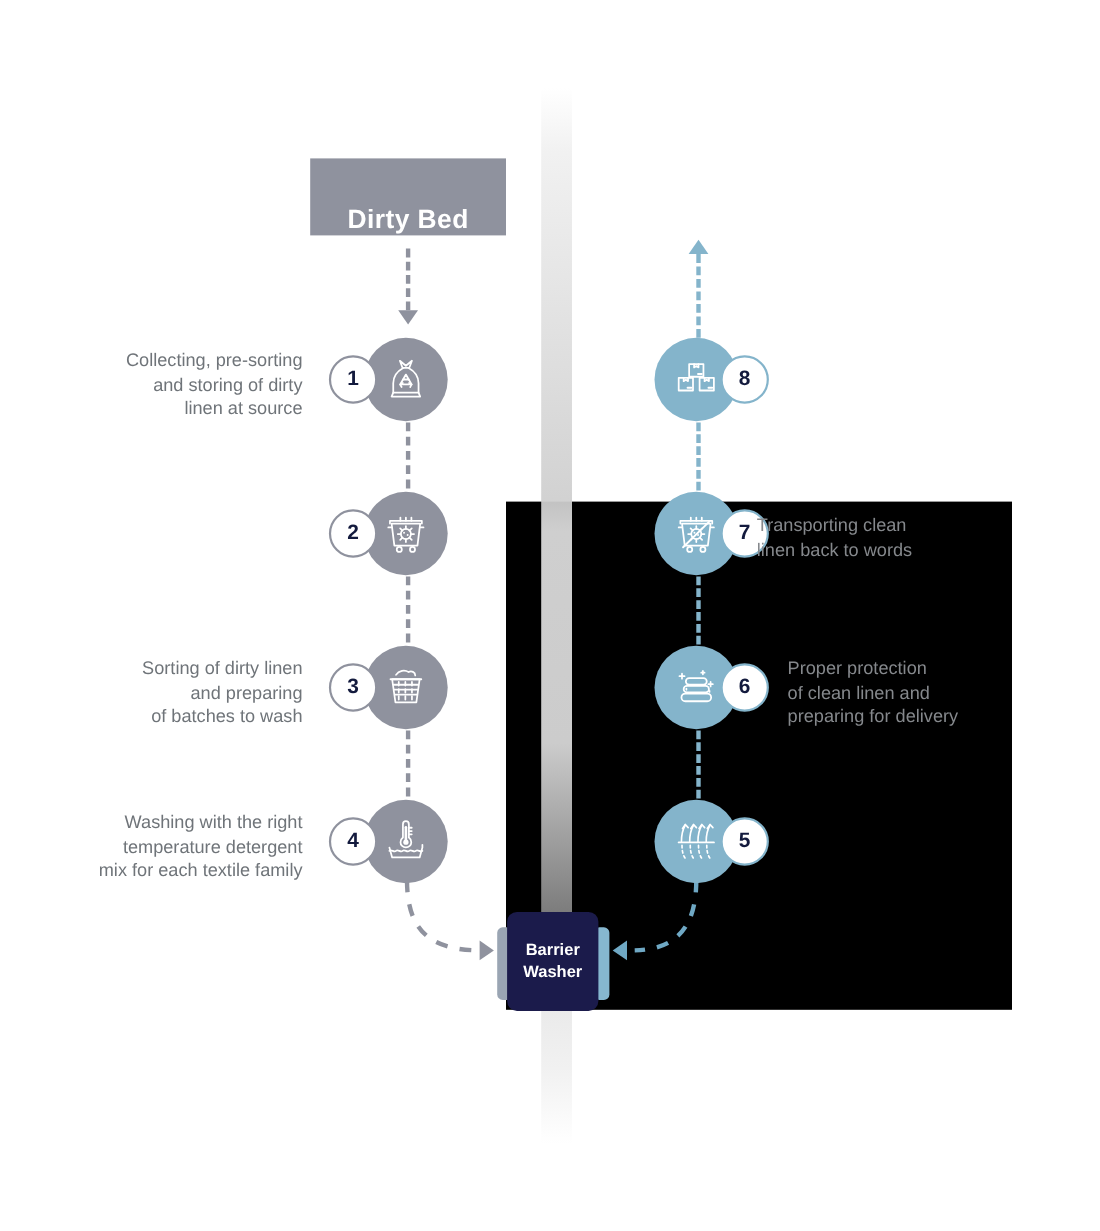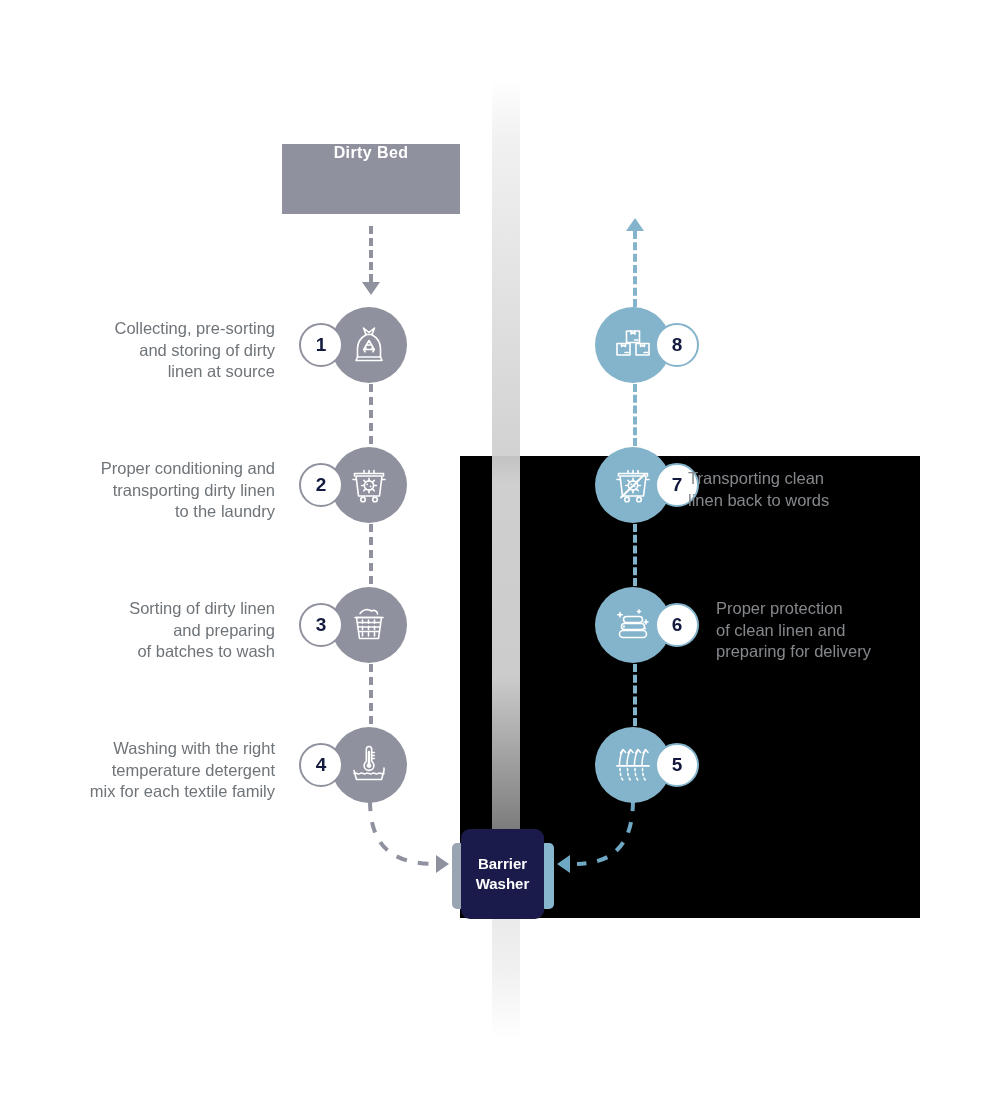--- a/index.html
+++ b/index.html
@@ -23,22 +23,22 @@
   }
 
   
   #black-panel{
     position:absolute;left:460px;top:456px;width:460px;height:462px;
     background:#000000;
   }
 
   
   .banner{
-    position:absolute;display:flex;align-items:flex-start;justify-content:center;
-    color:#ffffff;font-weight:bold;font-size:16px;letter-spacing:.4px;
+    position:absolute;display:flex;align-items:flex-end;justify-content:center;
+    color:#ffffff;font-weight:bold;font-size:24px;letter-spacing:.4px;
   }
   #banner-dirty{left:282px;top:144px;width:178px;height:70px;background:#8f929e;}
   #banner-clean{left:545px;top:144px;width:178px;height:70px;background:#84b4cb;}
 
   
   .vdash{position:absolute;width:0;border-left:4px dashed #8f929e;}
   .vdash.blue{border-left-color:#84b4cb;}
 
   .tri{position:absolute;width:0;height:0;}
   .tri.down{border-left:9px solid transparent;border-right:9px solid transparent;border-top:13px solid #8f929e;}
@@ -137,23 +137,20 @@
         <circle cx="19.3" cy="20.3" r="0.9" fill="#ffffff" stroke="none"></circle>
         <circle cx="22.6" cy="22.4" r="0.9" fill="#ffffff" stroke="none"></circle>
         <path d="M21 16.9 L21 14.2 M21 26.1 L21 28.8 M16.4 21.5 L13.6 21.5 M25.6 21.5 L28.4 21.5
                  M17.8 18.3 L15.8 16.3 M24.2 24.7 L26.3 26.8 M24.2 18.3 L26.3 16.3 M17.8 24.7 L15.8 26.8"></path>
       </g>
     </svg>
   </div>
   <div class="badge gray" style="left:299px;top:463px;">
     <span>2</span>
   </div>
-  <div class="caption right-align" style="left:50px;top:458px;width:225px;">Proper conditioning and
-transporting dirty linen
-to the laundry</div>
 
   <div class="node gray" style="left:331px;top:587px;">
     <svg width="42" height="42" viewBox="0 0 42 42">
       <g fill="none" stroke="#ffffff" stroke-width="1.6" stroke-linejoin="round" stroke-linecap="round">
         <path d="M12 9.5 C14.5 5.5 20 4.5 23.5 7 C26 5.5 29.5 7 29.5 10"></path>
         <path d="M8.5 13.5 L33.5 13.5 L30.5 34.5 L11.5 34.5 Z"></path>
         <path d="M7 13.5 L35 13.5"></path>
         <path d="M10 18.5 L32 18.5 M10.4 23 L31.6 23 M11 27.5 L31 27.5"></path>
         <path d="M14.5 16 L14.5 34 M20.5 16 L20.5 34 M26.5 16 L26.5 34" stroke-dasharray="3.2 3.2"></path>
       </g>

